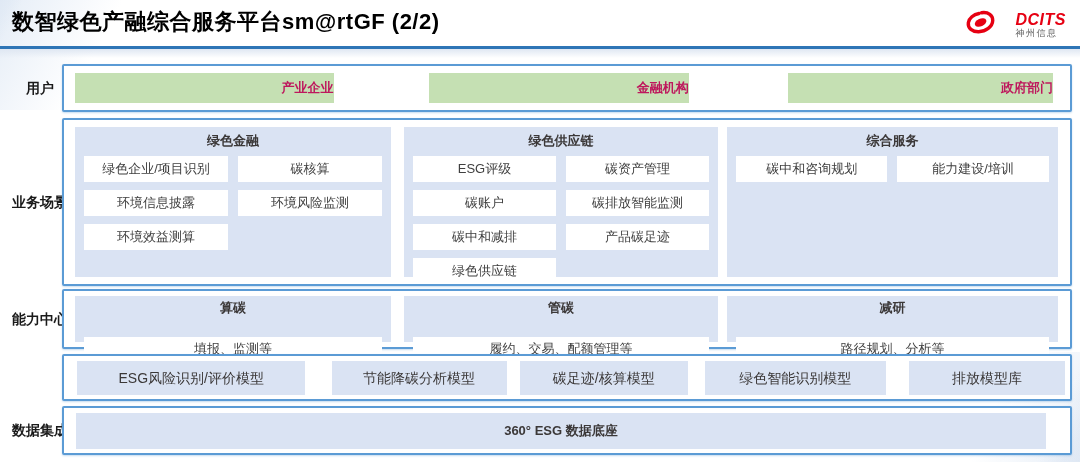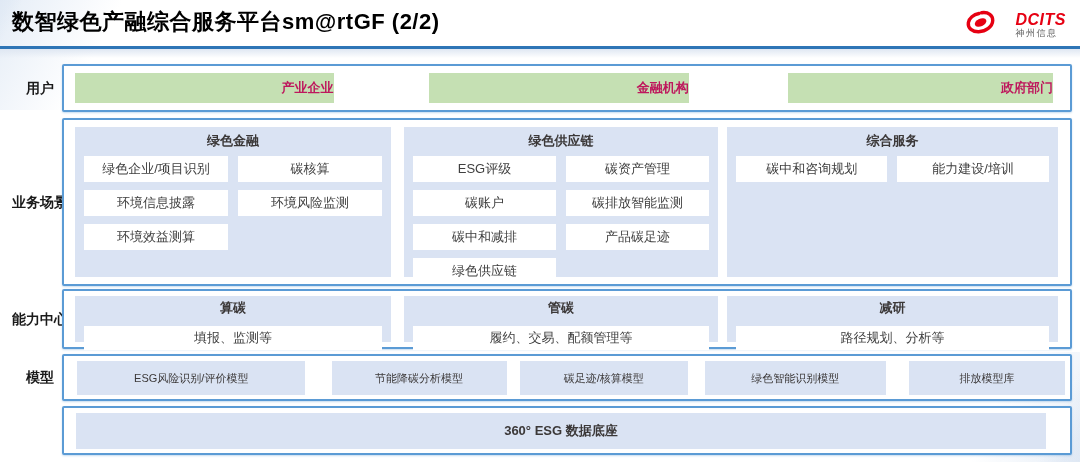--- a/index.html
+++ b/index.html
@@ -107,33 +107,33 @@
     column-gap: 10px; row-gap: 8px; padding: 0 9px;
   }
   .white-box {
     background: #ffffff; height: 26px; line-height: 26px;
     text-align: center; font-size: 13px; color: #404040;
     white-space: nowrap; overflow: hidden;
   }
 
   
   .cap-panel { top: 5px; bottom: 5px; }
-  .cap-title { padding: 3px 0 9px 0; }
+  .cap-title { padding: 3px 0 20px 0; }
   .cap-desc-wrap { padding: 0 9px; }
   .cap-desc {
     background: #ffffff; height: 24px; line-height: 24px;
     text-align: center; font-size: 13px; color: #404040;
   }
 
   
   .model-box {
     position: absolute; top: 50%; transform: translateY(-50%);
     height: 34px; line-height: 34px;
     background: #dae3f3; text-align: center;
-    font-size: 11px; color: #3b3838; white-space: nowrap;
+    font-size: 14px; color: #3b3838; white-space: nowrap;
   }
   .mb1 { left: 1.3%;  width: 22.7%; }
   .mb2 { left: 26.6%; width: 17.4%; }
   .mb3 { left: 45.3%; width: 16.7%; }
   .mb4 { left: 63.7%; width: 18.0%; }
   .mb5 { left: 84.0%; width: 15.5%; }
 
   
   .data-box {
     position: absolute; top: 50%; transform: translateY(-50%);
@@ -240,29 +240,29 @@
         <div class="panel-title cap-title">减研</div>
         <div class="cap-desc-wrap">
           <div class="cap-desc">路径规划、分析等</div>
         </div>
       </div>
 
     </div>
   </div>
 
   <div class="row row-models">
-    <div class="row-label">模型</div>
     <div class="row-box">
       <div class="model-box mb1">ESG风险识别/评价模型</div>
       <div class="model-box mb2">节能降碳分析模型</div>
       <div class="model-box mb3">碳足迹/核算模型</div>
       <div class="model-box mb4">绿色智能识别模型</div>
       <div class="model-box mb5">排放模型库</div>
     </div>
   </div>
 
   <div class="row row-data">
+    <div class="row-label">数据集成</div>
     <div class="row-box">
       <div class="data-box">360° ESG 数据底座</div>
     </div>
   </div>
 
 </div>
 
 </body></html>

